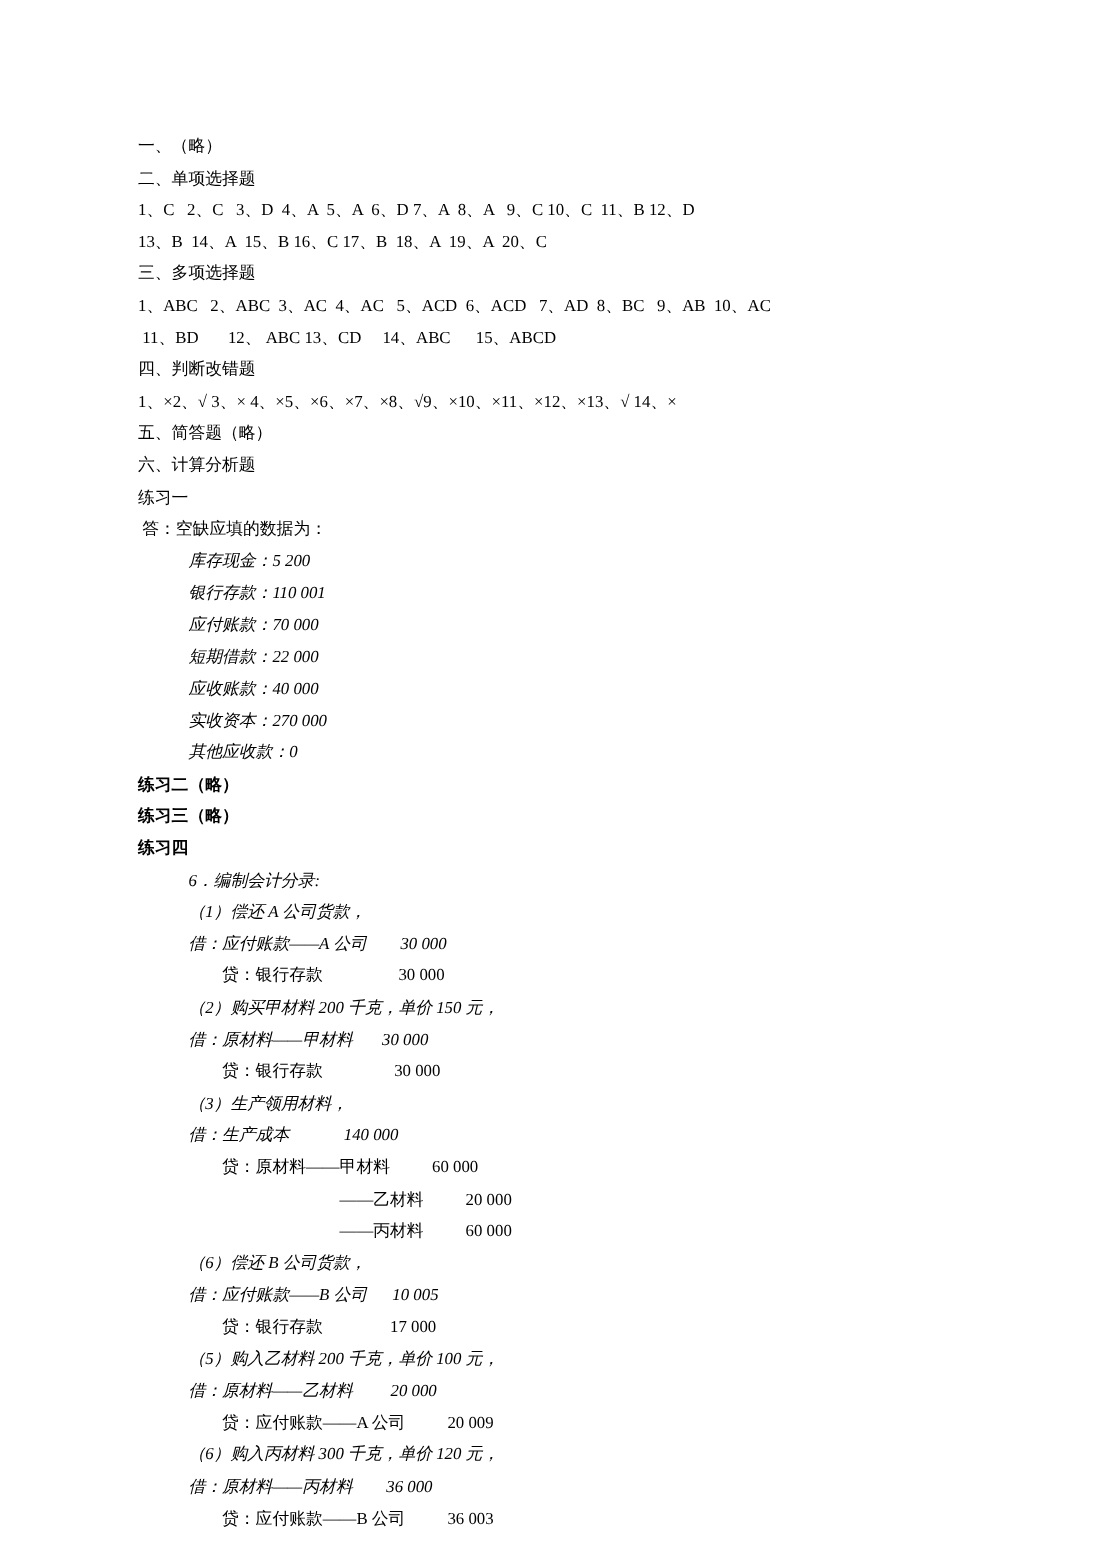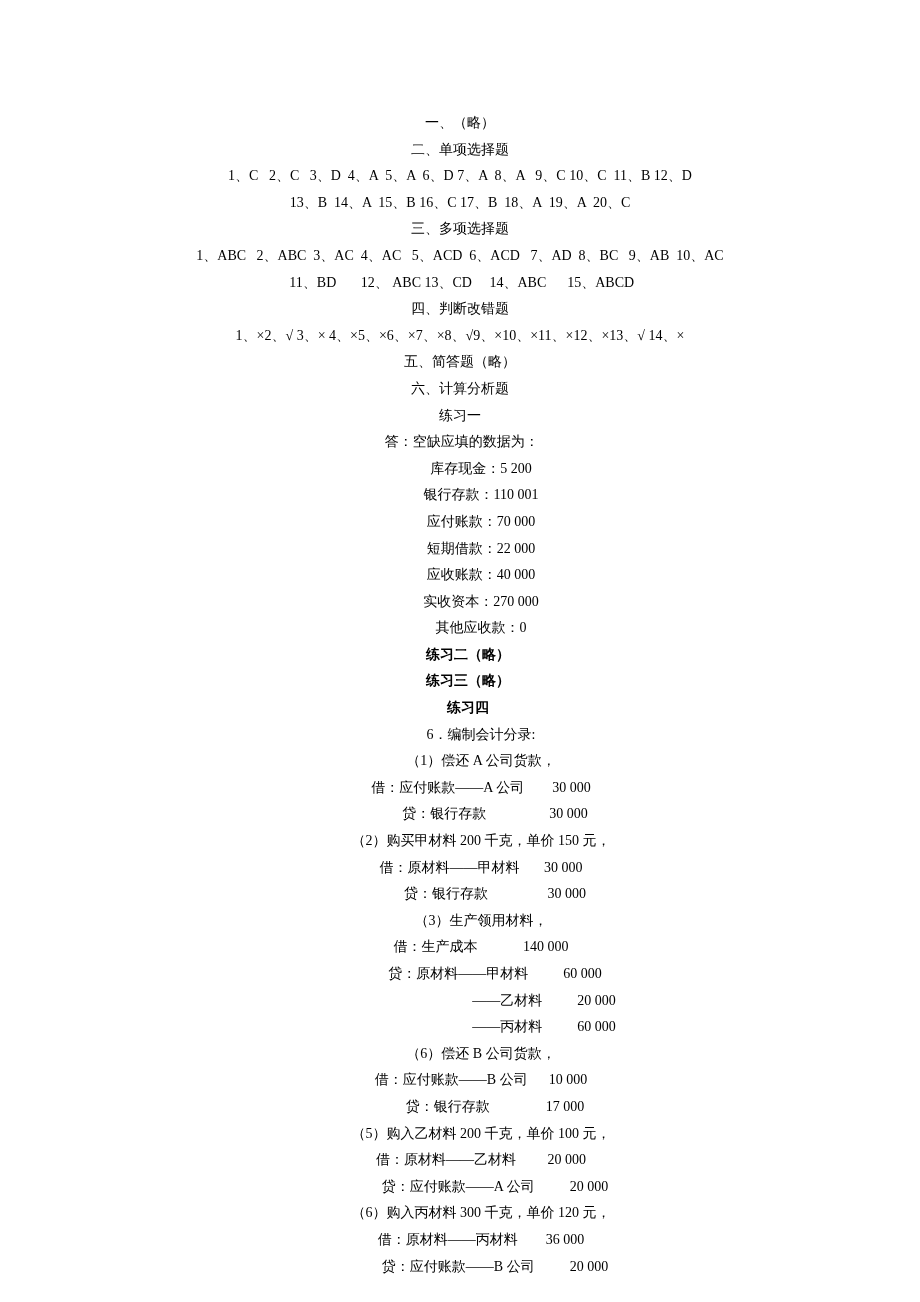--- a/index.html
+++ b/index.html
@@ -8,27 +8,25 @@
     line-height: 1.9;
     color: #000;
     background: #fff;
     margin: 0;
     padding: 110px 115px 60px 115px;
     width: 920px;
     box-sizing: border-box;
   }
   .line {
     white-space: pre;
-    text-align: center;
   }
   .bold {
     font-weight: bold;
-    margin-left: 16px;
   }
-  .indent2 { padding-left: 3em; }
+  .indent2 { padding-left: 3em; font-style: italic; }
   .indent3 { padding-left: 5em; }
   .indent4 { padding-left: 12em; }
 </style>
 </head>
 <body>
 
 <div class="line">一、（略）</div>
 <div class="line">二、单项选择题</div>
 <div class="line">1、C   2、C   3、D  4、A  5、A  6、D 7、A  8、A   9、C 10、C  11、B 12、D</div>
 <div class="line">13、B  14、A  15、B 16、C 17、B  18、A  19、A  20、C</div>
@@ -61,22 +59,22 @@
 <div class="line indent2">借：原材料——甲材料       30 000</div>
 <div class="line indent3">贷：银行存款                 30 000</div>
 
 <div class="line indent2">（3）生产领用材料，</div>
 <div class="line indent2">借：生产成本             140 000</div>
 <div class="line indent3">贷：原材料——甲材料          60 000</div>
 <div class="line indent4">——乙材料          20 000</div>
 <div class="line indent4">——丙材料          60 000</div>
 
 <div class="line indent2">（6）偿还 B 公司货款，</div>
-<div class="line indent2">借：应付账款——B 公司      10 000</div>
+<div class="line indent2">借：应付账款——B 公司      10 005</div>
 <div class="line indent3">贷：银行存款                17 000</div>
 
 <div class="line indent2">（5）购入乙材料 200 千克，单价 100 元，</div>
 <div class="line indent2">借：原材料——乙材料         20 000</div>
-<div class="line indent3">贷：应付账款——A 公司          20 000</div>
+<div class="line indent3">贷：应付账款——A 公司          20 009</div>
 
 <div class="line indent2">（6）购入丙材料 300 千克，单价 120 元，</div>
 <div class="line indent2">借：原材料——丙材料        36 000</div>
-<div class="line indent3">贷：应付账款——B 公司          20 000</div>
+<div class="line indent3">贷：应付账款——B 公司          36 003</div>
 
 </body></html>

